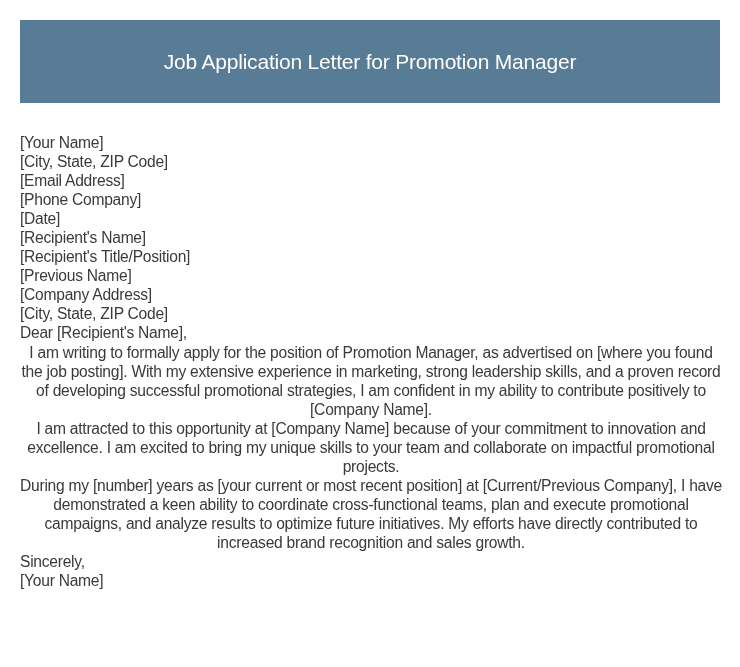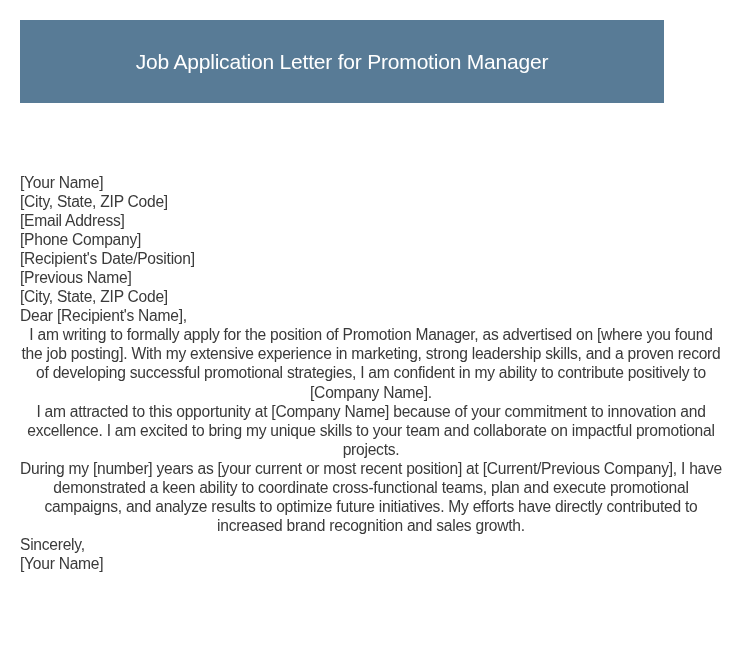--- a/index.html
+++ b/index.html
@@ -1,46 +1,48 @@
 <!DOCTYPE html>
 <html><head>
   <meta charset="utf-8">
   <style>
     html, body { margin: 0; padding: 0; background: #ffffff; }
     body { width: 740px; height: 667px; overflow: hidden; position: relative;
            font-family: "Liberation Sans", "DejaVu Sans", sans-serif; }
     .header {
-      position: absolute; left: 20px; top: 20px; width: 644px; height: 83px;
+      position: absolute; left: 20px; top: 20px; width: 700px; height: 83px;
       background: #587b96; color: #ffffff;
       display: flex; align-items: center; justify-content: center;
       font-size: 21px; letter-spacing: -0.2px;
     }
     .letter {
       position: absolute; left: 20px; top: 133px; width: 702px;
       font-size: 15.6px; line-height: 19.05px; color: #3a3a3a;
       letter-spacing: -0.25px;
-      margin-top: 40px;
     }
     .line { display: block; white-space: nowrap; }
     .para { display: block; text-align: center; }
   </style>
 </head>
 <body>
 
 <div class="header">
   <span>Job Application Letter for Promotion Manager</span>
 </div>
 
 <div class="letter">
   <span class="line">[Your Name]</span>
   <span class="line">[City, State, ZIP Code]</span>
   <span class="line">[Email Address]</span>
   <span class="line">[Phone Company]</span>
-  <span class="line">[Recipient's Date/Position]</span>
+  <span class="line">[Date]</span>
+  <span class="line">[Recipient's Name]</span>
+  <span class="line">[Recipient's Title/Position]</span>
   <span class="line">[Previous Name]</span>
+  <span class="line">[Company Address]</span>
   <span class="line">[City, State, ZIP Code]</span>
   <span class="line">Dear [Recipient's Name],</span>
   <span class="para">I am writing to formally apply for the position of Promotion Manager, as advertised on [where you found the job posting]. With my extensive experience in marketing, strong leadership skills, and a proven record of developing successful promotional strategies, I am confident in my ability to contribute positively to [Company Name].</span>
   <span class="para">I am attracted to this opportunity at [Company Name] because of your commitment to innovation and excellence. I am excited to bring my unique skills to your team and collaborate on impactful promotional projects.</span>
   <span class="para">During my [number] years as [your current or most recent position] at [Current/Previous Company], I have demonstrated a keen ability to coordinate cross-functional teams, plan and execute promotional campaigns, and analyze results to optimize future initiatives. My efforts have directly contributed to increased brand recognition and sales growth.</span>
   <span class="line">Sincerely,</span>
   <span class="line">[Your Name]</span>
 </div>
 
 </body></html>

